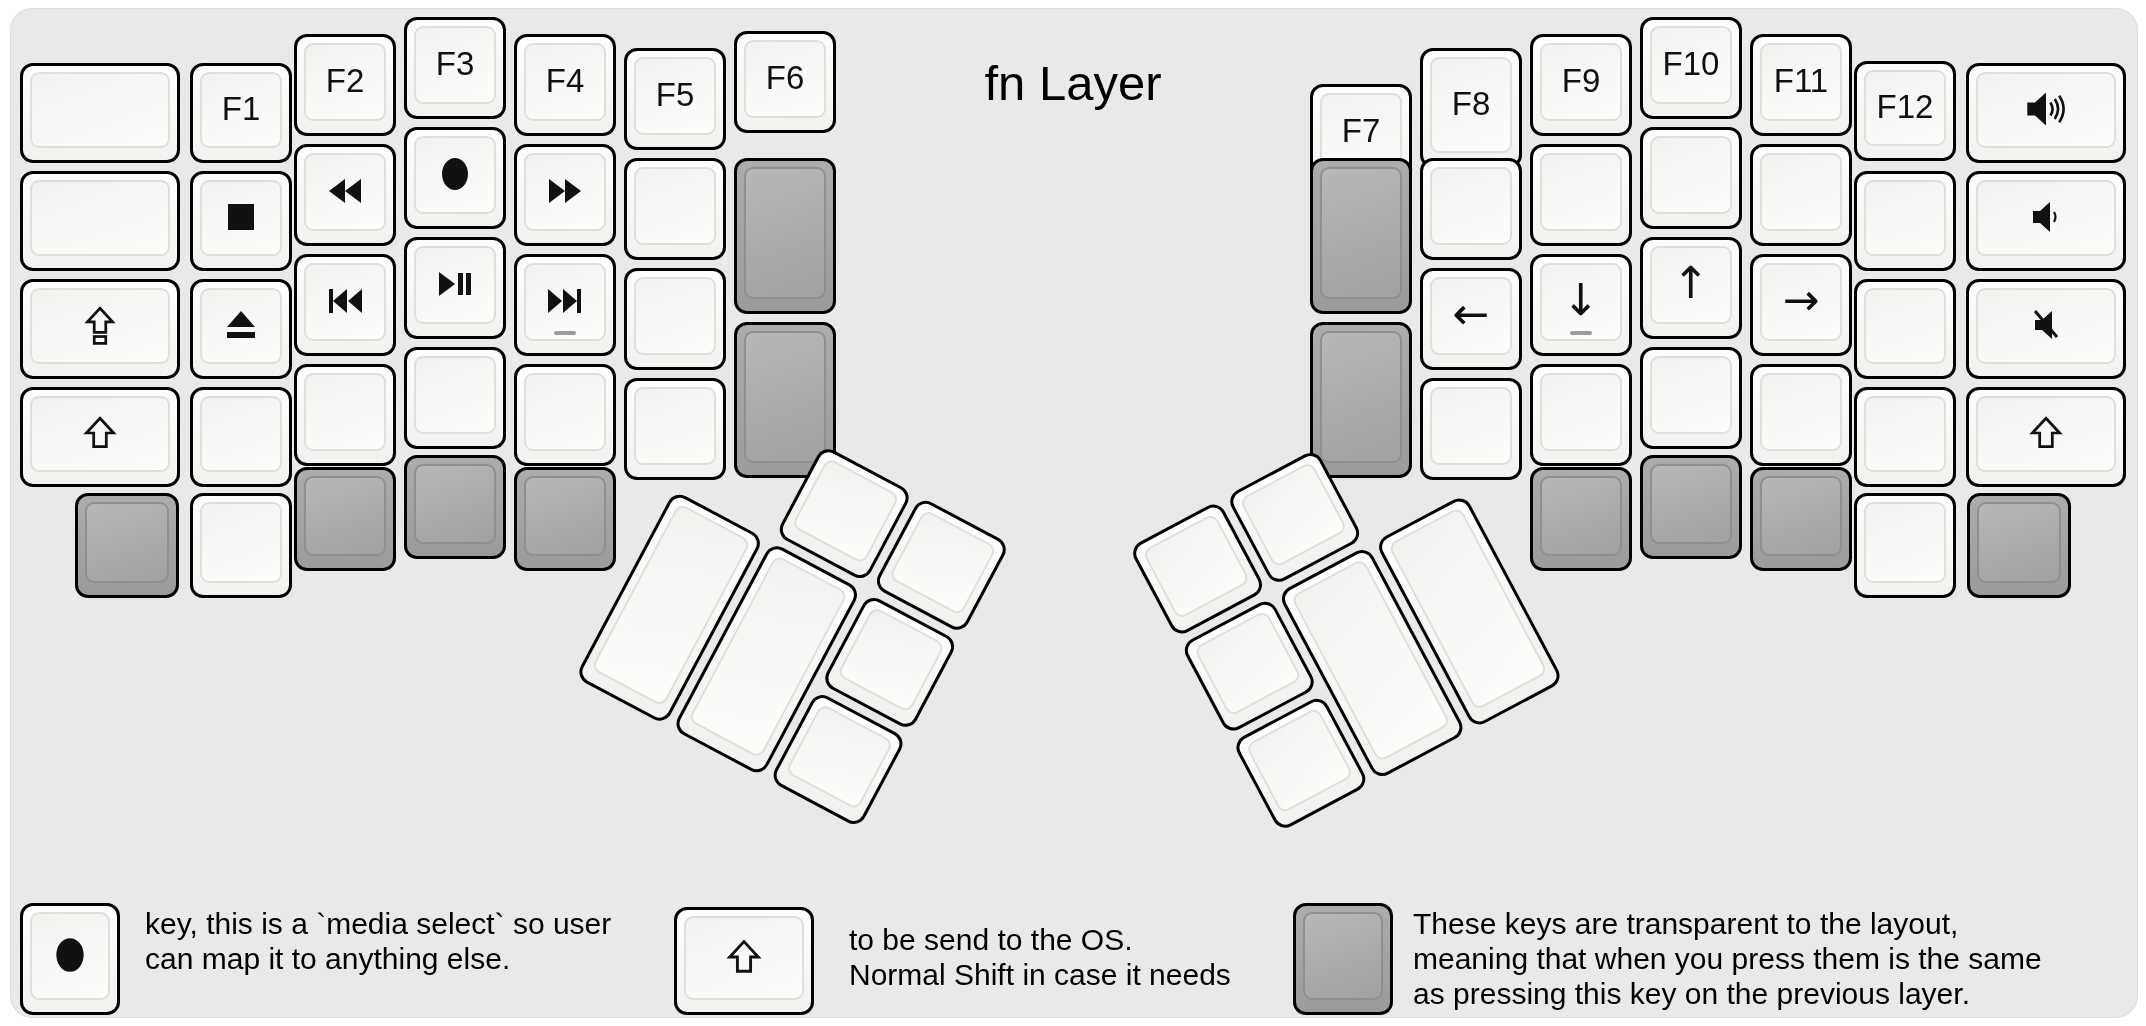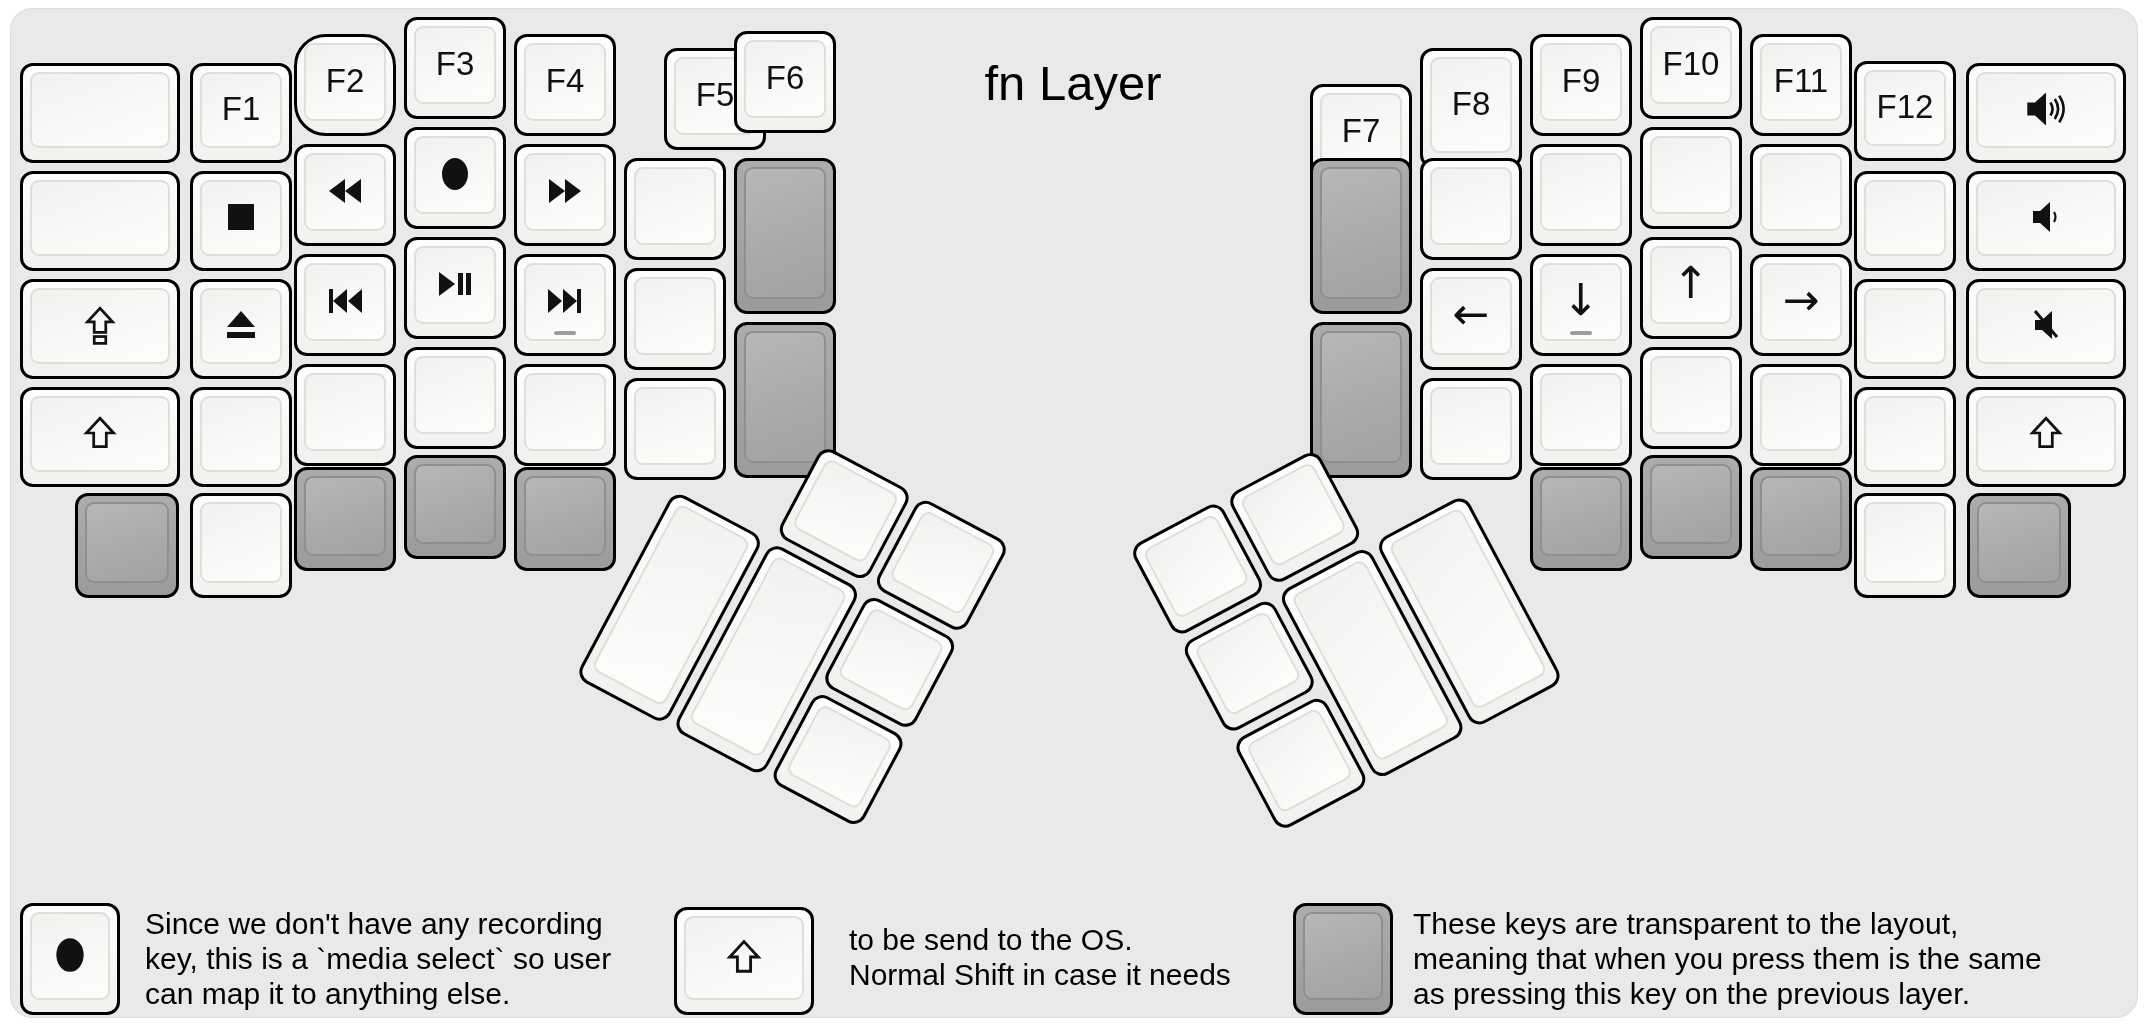--- a/index.html
+++ b/index.html
@@ -103,21 +103,21 @@
     </div>
     <div class="key white" style="left: 190px; top: 387px; width: 102px; height: 100px;">
       <div class="cap"></div>
     </div>
     <div class="key white" style="left: 190px; top: 493px; width: 102px; height: 105px;">
       <div class="cap"></div>
     </div>
     <div class="key gray" style="left: 75px; top: 493px; width: 104px; height: 105px;">
       <div class="cap"></div>
     </div>
-    <div class="key white" style="left: 294px; top: 34px; width: 102px; height: 102px; border-radius: 32px;">
+    <div class="key white" style="left: 294px; top: 34px; width: 102px; height: 102px;">
       <div class="cap"></div>
       <div class="lbl">F2</div>
     </div>
     <div class="key white" style="left: 294px; top: 144px; width: 102px; height: 102px;">
       <div class="cap"></div>
       <div class="lbl">
         <svg width="40" height="40" viewBox="0 0 40 40">
           <polygon points="20,8 4,20 20,32" fill="#111"></polygon>
           <polygon points="36,8 20,20 36,32" fill="#111"></polygon>
         </svg>
@@ -190,21 +190,21 @@
         </svg>
       </div>
       <div class="homing"></div>
     </div>
     <div class="key white" style="left: 514px; top: 364px; width: 102px; height: 102px;">
       <div class="cap"></div>
     </div>
     <div class="key gray" style="left: 514px; top: 467px; width: 102px; height: 104px;">
       <div class="cap"></div>
     </div>
-    <div class="key white" style="left: 624px; top: 48px; width: 102px; height: 102px; margin-left: 40px;">
+    <div class="key white" style="left: 624px; top: 48px; width: 102px; height: 102px;">
       <div class="cap"></div>
       <div class="lbl">F5</div>
     </div>
     <div class="key white" style="left: 624px; top: 158px; width: 102px; height: 102px;">
       <div class="cap"></div>
     </div>
     <div class="key white" style="left: 624px; top: 268px; width: 102px; height: 102px;">
       <div class="cap"></div>
     </div>
     <div class="key white" style="left: 624px; top: 378px; width: 102px; height: 102px;">
@@ -397,21 +397,20 @@
 <div>
   <div class="key white legend-key" style="left:20px;top:903px;width:100px;height:112px;">
     <div class="cap"></div>
     <div class="lbl">
       <svg width="42" height="42" viewBox="0 0 40 40">
           <ellipse cx="20" cy="20" rx="13" ry="16" fill="#111"></ellipse>
         </svg>
     </div>
   </div>
   <div class="legend-text" style="left:145px;top:906px;">
-    <div>Since we don't have any recording</div>
     <div>key, this is a `media select` so user</div>
     <div>can map it to anything else.</div>
   </div>
 
   <div class="key white legend-key" style="left:674px;top:907px;width:140px;height:108px;">
     <div class="cap"></div>
     <div class="lbl">
       <svg width="44" height="44" viewBox="0 0 40 40">
         <path class="icon-stroke" d="M20 6 L33 20 L26 20 L26 33 L14 33 L14 20 L7 20 Z"></path>
       </svg>

